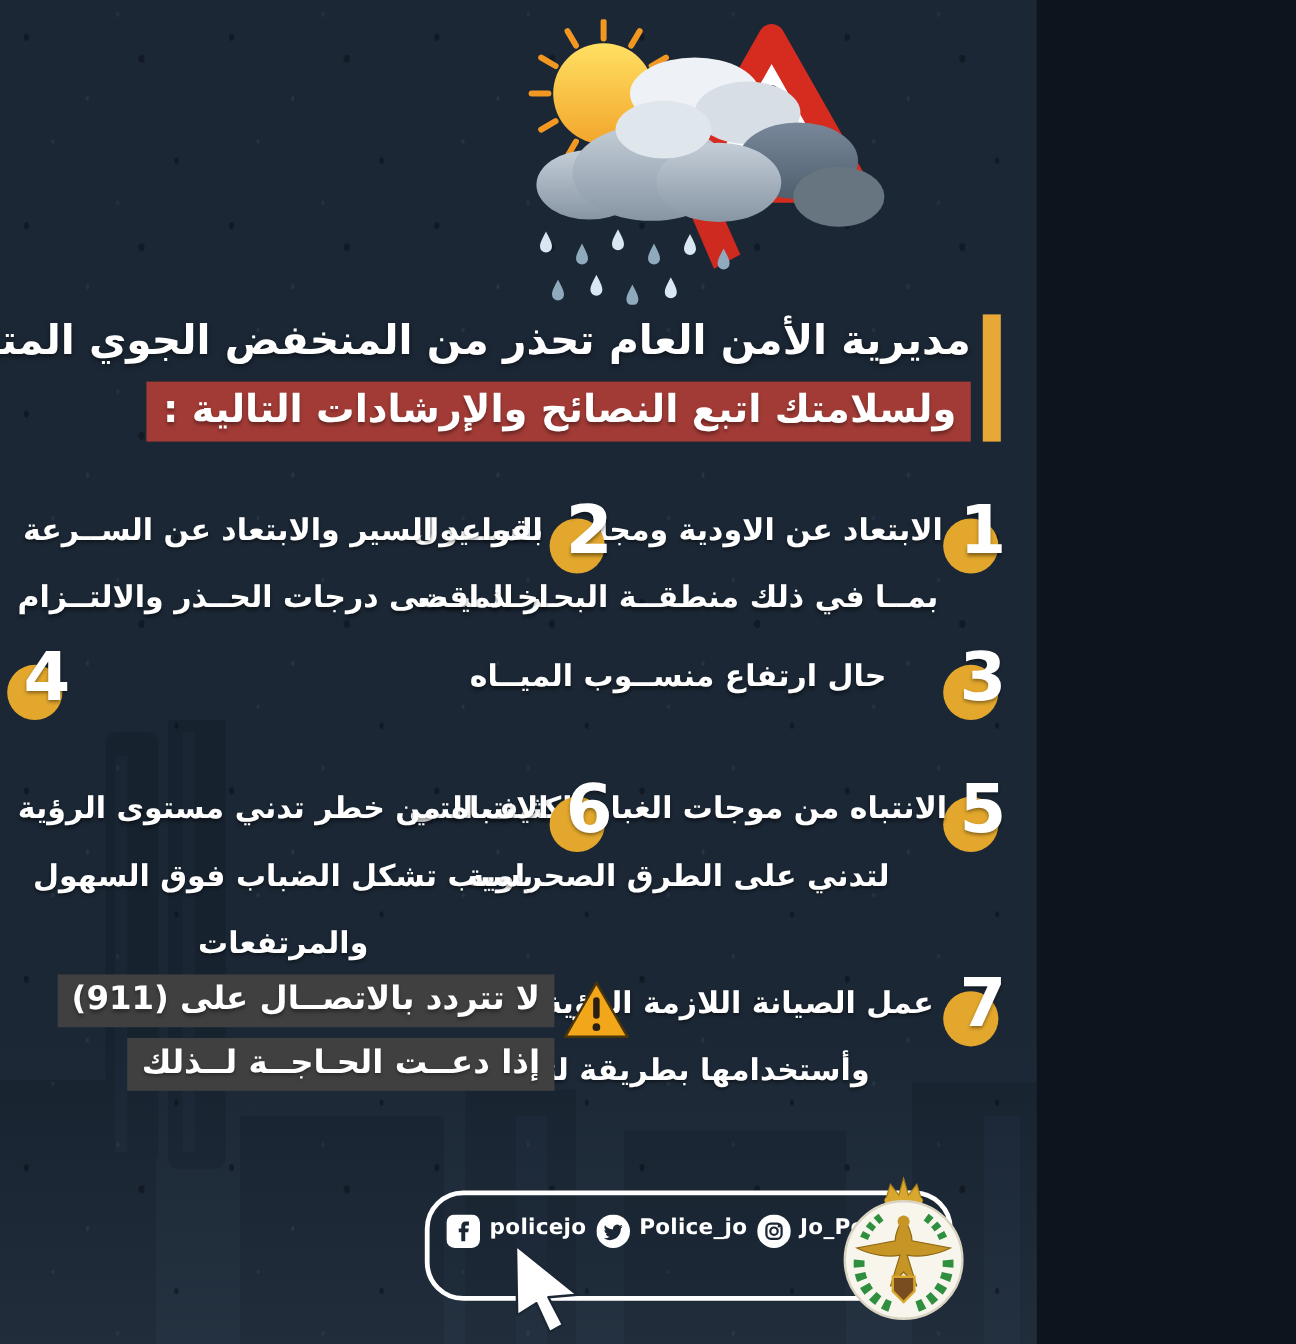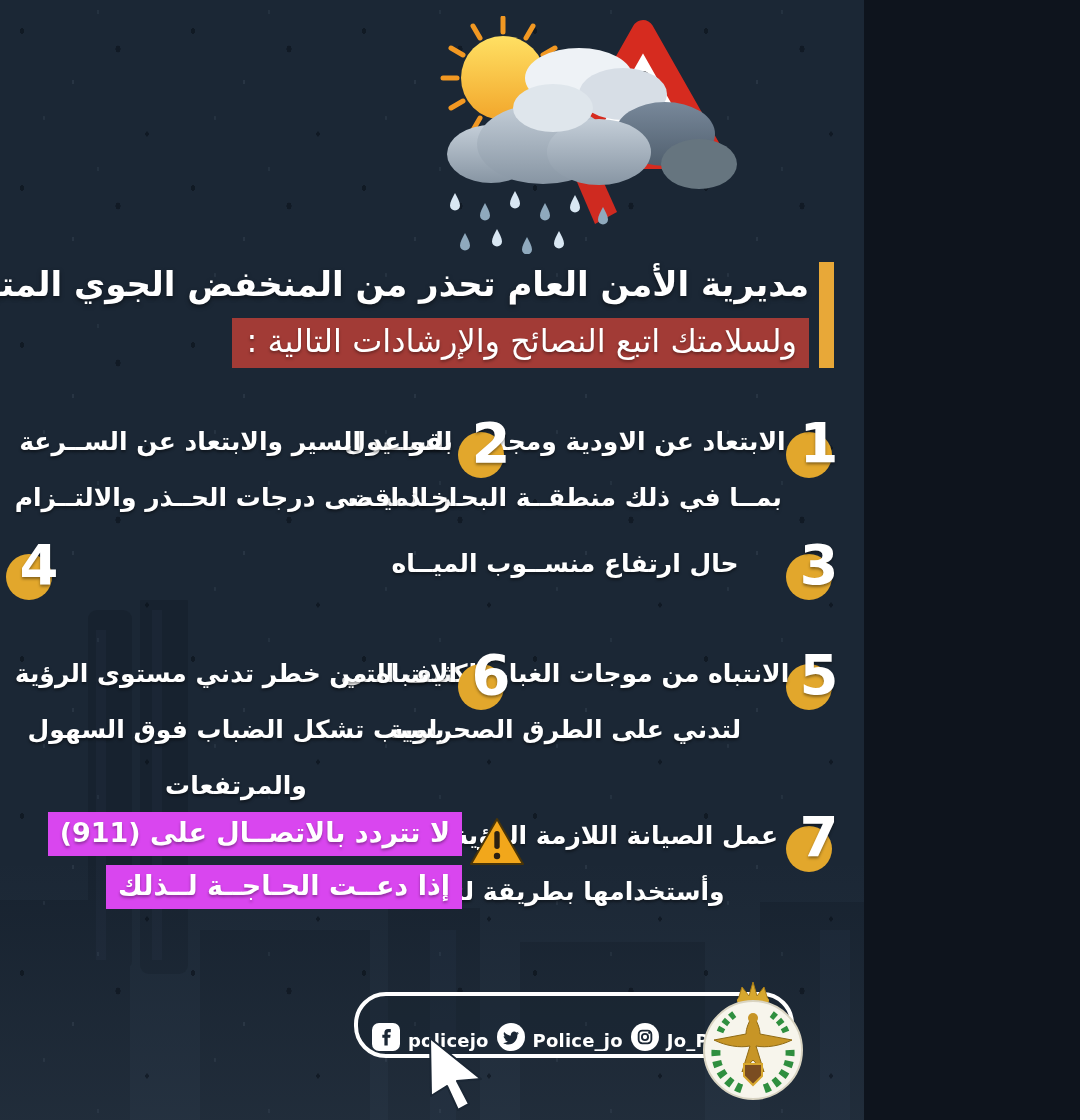--- a/index.html
+++ b/index.html
@@ -30,21 +30,21 @@
   .title-block{
     position:absolute;top:262px;right:30px;direction:rtl;text-align:right;
     border-left:none;border-right:15px solid #e8a838;padding-right:10px;
   }
   .title-line1{
     color:#fff;font-weight:bold;font-size:34px;line-height:1.3;white-space:nowrap;
     text-shadow:0 2px 4px rgba(0,0,0,.5);
   }
   .title-line2-wrap{margin-top:12px;}
   .title-line2{
-    display:inline-block;background:#a23b36;color:#fff;font-weight:normal;
+    display:inline-block;background:#a23b36;color:#fff;font-weight:bold;
     font-size:32px;line-height:1.32;padding:2px 12px 6px 14px;white-space:nowrap;
     text-shadow:0 2px 3px rgba(0,0,0,.35);
   }
 
   
   .tip{position:absolute;display:flex;direction:rtl;z-index:2;}
   .tip-right{right:16px;}
   .tip-left{left:10px;}
   .num{
     position:relative;flex:0 0 58px;height:66px;text-align:center;
@@ -62,30 +62,30 @@
     color:#fff;font-weight:bold;font-size:25px;line-height:56px;white-space:nowrap;
     text-shadow:0 2px 3px rgba(0,0,0,.45);
   }
 
   
   .emergency{position:absolute;top:812px;left:10px;width:516px;direction:rtl;
     padding-right:64px;box-sizing:border-box;z-index:2;}
   .warn-icon{position:absolute;right:0;top:4px;width:58px;height:52px;}
   .em-line{text-align:right;margin-bottom:9px;}
   .em-text{
-    display:inline-block;background:#d946ef;color:#fff;font-weight:bold;
+    display:inline-block;background:#404040;color:#fff;font-weight:bold;
     font-size:27px;line-height:1.45;padding:1px 12px 4px 12px;white-space:nowrap;
     text-shadow:0 2px 3px rgba(0,0,0,.35);
   }
 
   
   .social-pill{
     position:absolute;left:354px;top:992px;width:404px;height:52px;
-    border:4px solid #fff;border-radius:32px;display:flex;align-items:flex-end;
-    gap:8px;padding:3px 14px;direction:ltr;z-index:3;background:rgba(20,30,42,.25);
+    border:4px solid #fff;border-radius:32px;display:flex;align-items:flex-start;
+    gap:8px;padding:16px 14px;direction:ltr;z-index:3;background:rgba(20,30,42,.25);
   }
   .si{display:inline-flex;width:28px;height:28px;flex:0 0 auto;}
   .handle{color:#fff;font-weight:bold;font-size:18px;letter-spacing:.2px;white-space:nowrap;}
   .logo{position:absolute;left:694px;top:974px;width:118px;height:128px;z-index:4;}
   .cursor{position:absolute;left:424px;top:1034px;width:66px;height:80px;z-index:5;}
 </style>
 </head>
 <body>
 
 <div class="canvas">

